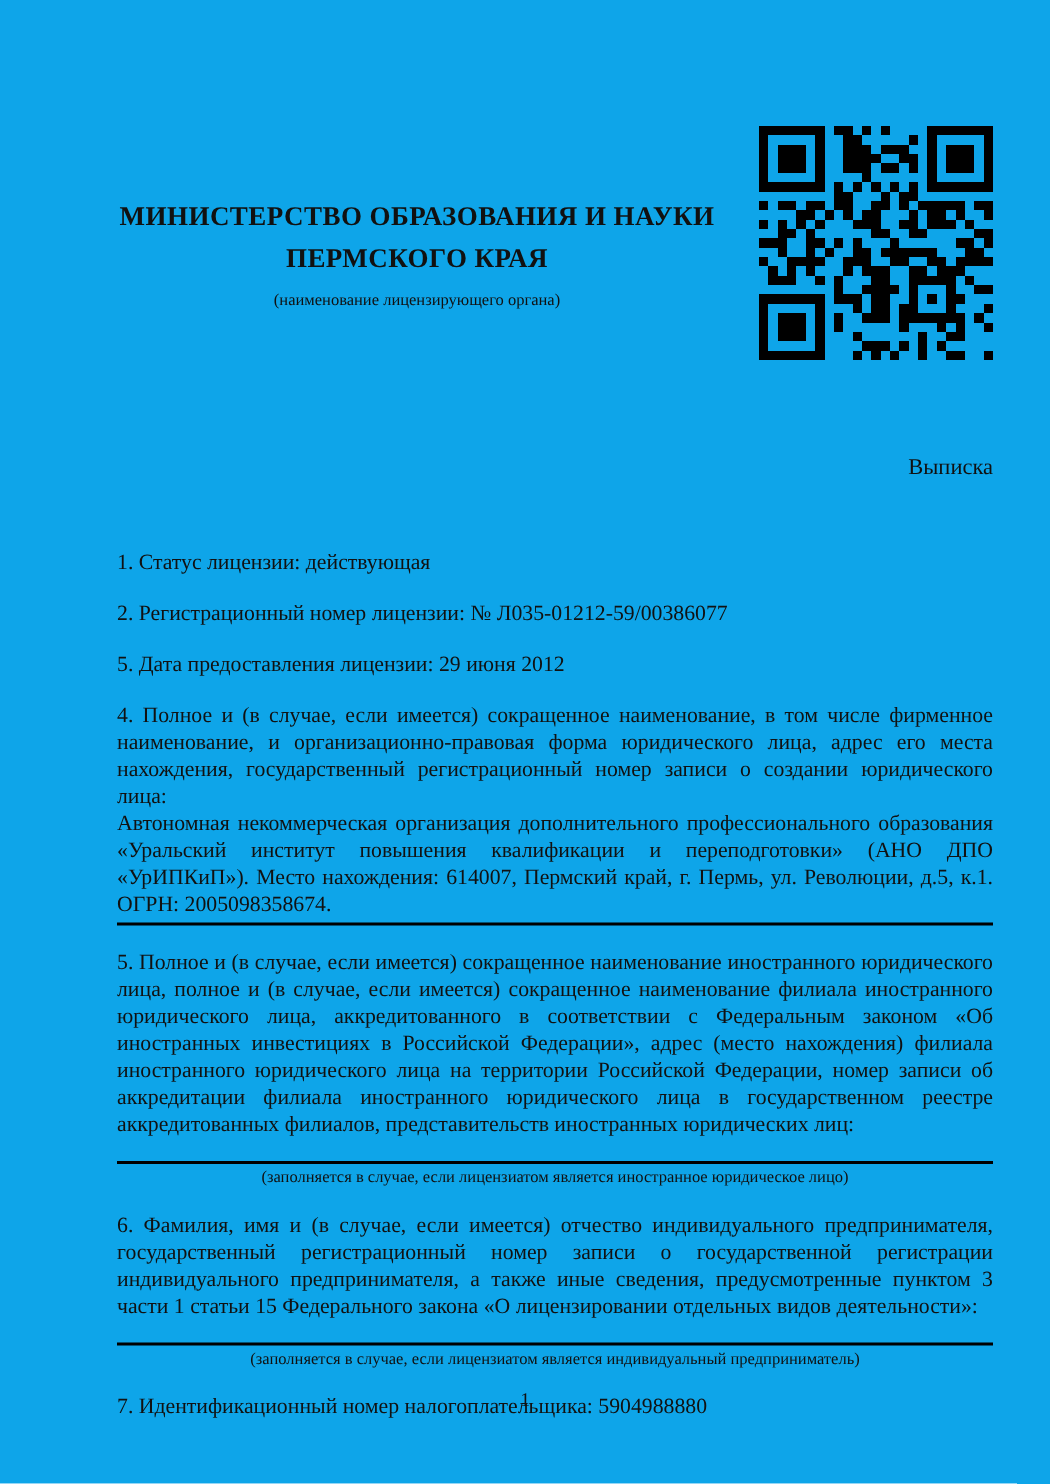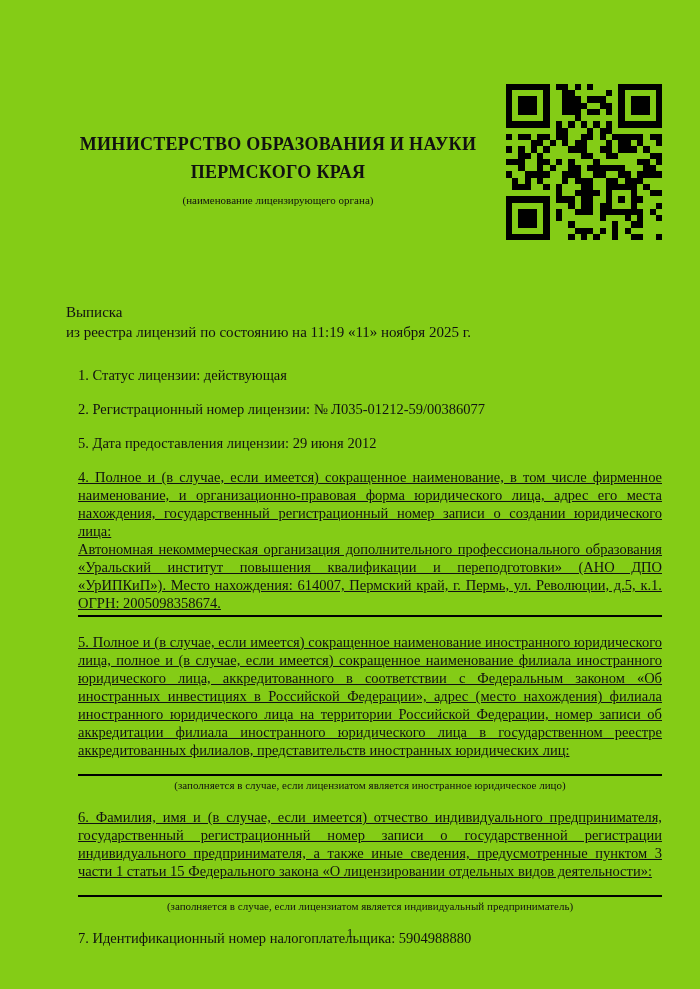--- a/index.html
+++ b/index.html
@@ -4,21 +4,21 @@
 <style>
   html, body {
     margin: 0;
     padding: 0;
     background: #ffffff;
   }
   .page {
     position: relative;
     width: 700px;
     height: 989px;
-    background: #84cc16;
+    background: #0ea5e9;
     font-family: "Liberation Serif", "DejaVu Serif", serif;
     color: #111111;
     overflow: hidden;
   }
   .qr {
     position: absolute;
     left: 506px;
     top: 84px;
     width: 156px;
     height: 156px;
@@ -40,34 +40,34 @@
   .header-sub {
     font-size: 11px;
     line-height: 13px;
     margin-top: 8px;
   }
   .doc-title {
     position: absolute;
     left: 66px;
     top: 302px;
     width: 596px;
-    text-align: left;
+    text-align: right;
     font-size: 15px;
     line-height: 20px;
   }
   .content {
     position: absolute;
     left: 66px;
     top: 366px;
     width: 596px;
     font-size: 14.5px;
     line-height: 18px;
   }
   .item { margin-bottom: 16px; margin-left: 12px; }
-  .para { text-align: justify; text-decoration: underline; }
+  .para { text-align: justify; }
   .caption {
     font-size: 11px;
     line-height: 14px;
     text-align: center;
     margin-top: 2px;
   }
   .rule {
     border-top: 2px solid #000000;
     margin-top: 3px;
     height: 0;
@@ -402,21 +402,20 @@
   <div class="header">
     <div class="ministry">
       <div>МИНИСТЕРСТВО ОБРАЗОВАНИЯ И НАУКИ</div>
       <div>ПЕРМСКОГО КРАЯ</div>
     </div>
     <div class="header-sub">(наименование лицензирующего органа)</div>
   </div>
 
   <div class="doc-title">
     <div>Выписка</div>
-    <div>из реестра лицензий по состоянию на 11:19 «11» ноября 2025 г.</div>
   </div>
 
   <div class="content">
 
     <div class="item">
       <div>1. Статус лицензии: действующая</div>
     </div>
 
     <div class="item">
       <div>2. Регистрационный номер лицензии: № Л035-01212-59/00386077</div>

